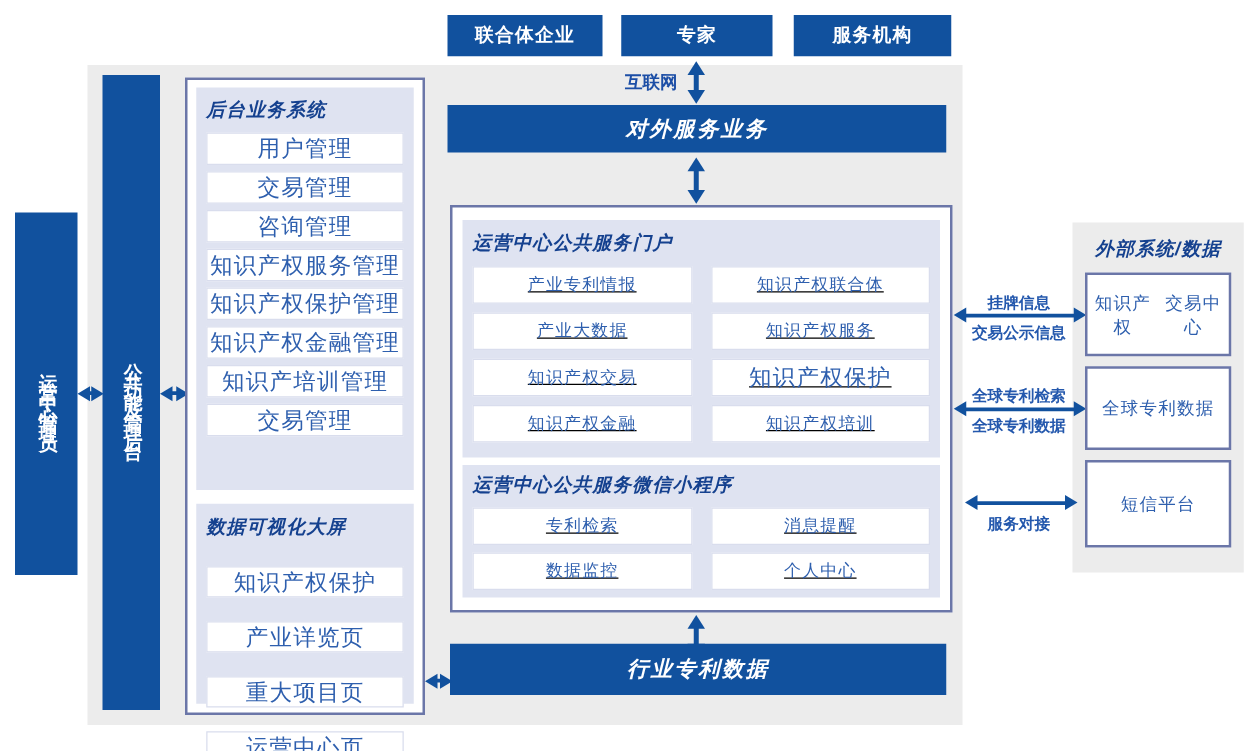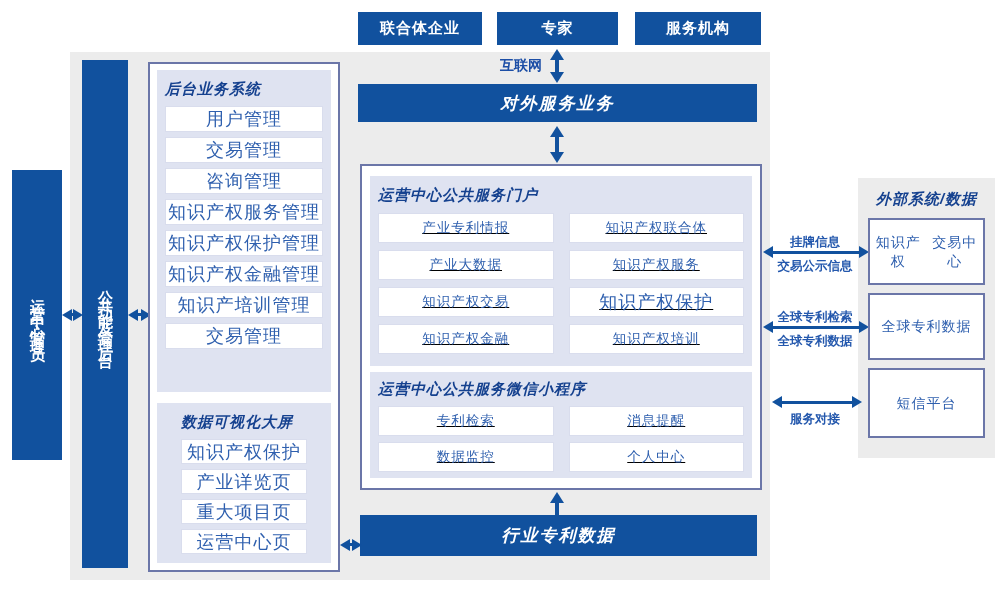--- a/index.html
+++ b/index.html
@@ -88,21 +88,21 @@
       <div class="item" style="height:26px;">用户管理</div>
       <div class="item" style="height:26px;">交易管理</div>
       <div class="item" style="height:26px;">咨询管理</div>
       <div class="item" style="height:26px;">知识产权服务管理</div>
       <div class="item" style="height:26px;">知识产权保护管理</div>
       <div class="item" style="height:26px;">知识产权金融管理</div>
       <div class="item" style="height:26px;">知识产培训管理</div>
       <div class="item" style="height:26px;">交易管理</div>
     </div>
 
-    <div class="lavpanel" style="left:7px;top:339px;width:174px;height:160px;padding:7px 24px;gap:5px;">
+    <div class="lavpanel" style="left:7px;top:339px;width:174px;height:160px;padding:7px 8px;gap:19px;">
       <div class="lavtitle" style="height:24px;line-height:24px;">数据可视化大屏</div>
       <div class="item" style="height:25px;">知识产权保护</div>
       <div class="item" style="height:25px;">产业详览页</div>
       <div class="item" style="height:25px;">重大项目页</div>
       <div class="item" style="height:25px;">运营中心页</div>
     </div>
   </div>
 
   <div class="panelframe" style="left:360px;top:164px;width:402px;height:326px;">
 

